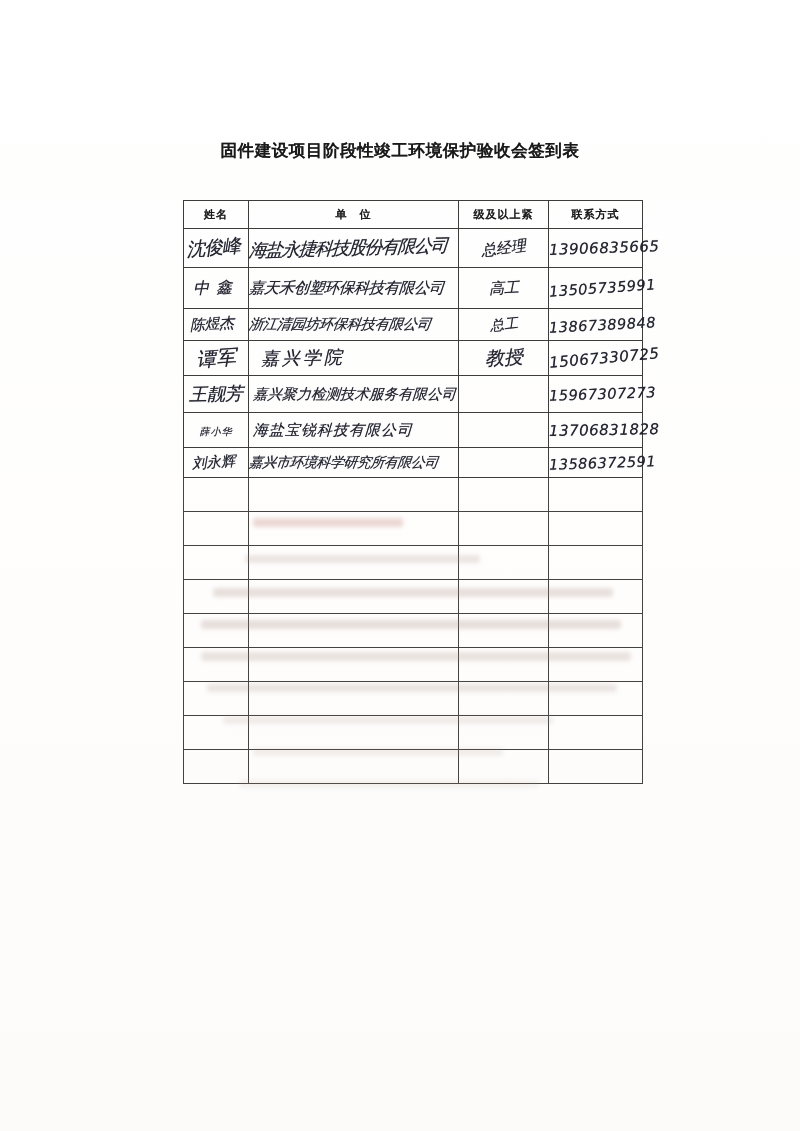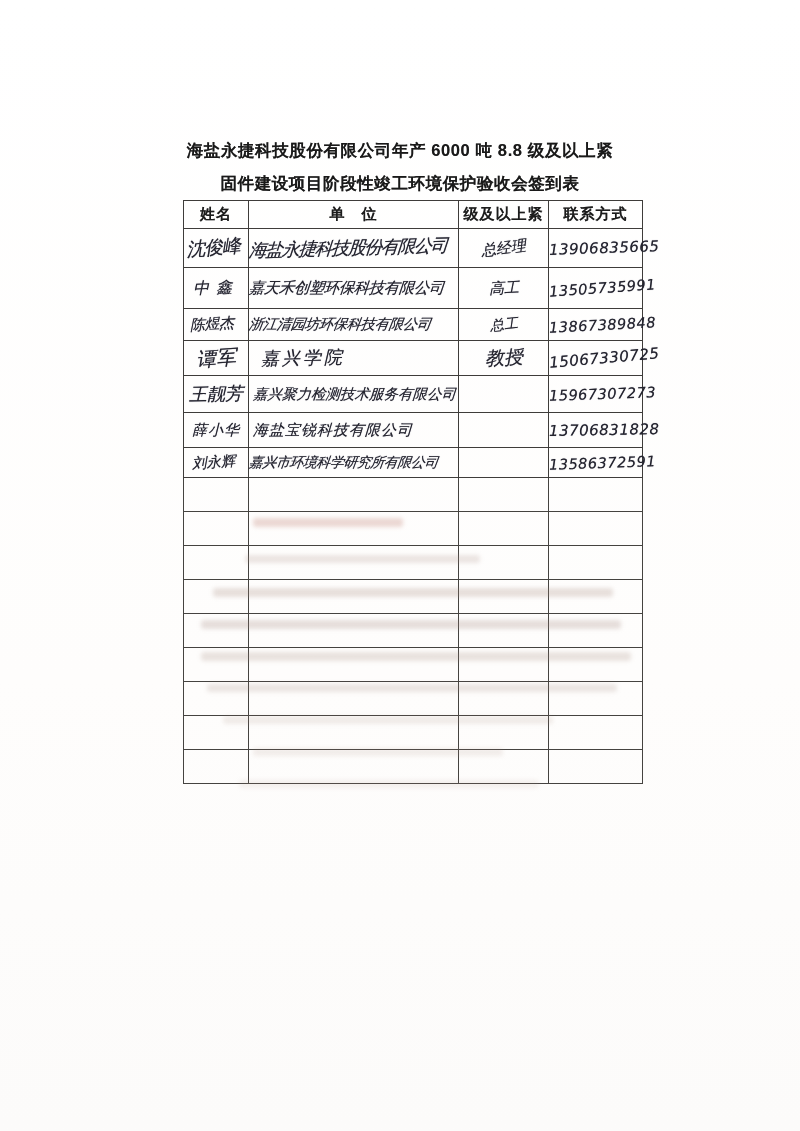--- a/index.html
+++ b/index.html
@@ -20,21 +20,21 @@
 
   
   .table-wrap { position:absolute; left:183px; top:200px; width:461px; }
   table.signin { border-collapse:collapse; width:459px; table-layout:fixed; }
   table.signin th, table.signin td {
     border:1.4px solid #3e3c3a; padding:0; overflow:visible;
     vertical-align:middle;
   }
   table.signin { border:1.8px solid #34322f; }
   thead th {
-    height:27px; font-size:15px; font-weight:bold; color:#1c1c1c;
+    height:27px; font-size:11px; font-weight:bold; color:#1c1c1c;
     text-align:center; letter-spacing:1px; text-shadow:0 0 0.5px rgba(20,20,20,.5);
     background:transparent;
   }
   col.c-name  { width:65px; }
   col.c-unit  { width:210px; }
   col.c-title { width:90px; }
   col.c-phone { width:94px; }
 
   td.name-cell  { text-align:center; }
   td.unit-cell  { text-align:left; padding-left:6px; }
@@ -74,21 +74,21 @@
   tr.fr4 .unit-hw  { font-size:18px; letter-spacing:3px; padding-left:12px; transform:rotate(-1deg); }
   tr.fr4 .title-hw { font-size:19px; transform:rotate(-3deg); }
   tr.fr4 .phone-hw { transform:rotate(-5deg); font-size:15px; }
 
   tr.fr5 { height:37px; }
   tr.fr5 .name-hw  { font-size:18px; transform:rotate(-1deg); }
   tr.fr5 .unit-hw  { font-size:14.5px; padding-left:4px; transform:skewX(-4deg); }
   tr.fr5 .phone-hw { transform:rotate(-2deg); }
 
   tr.fr6 { height:35px; }
-  tr.fr6 .name-hw  { font-size:15px; letter-spacing:1px; }
+  tr.fr6 .name-hw  { font-size:10px; letter-spacing:1px; }
   tr.fr6 .unit-hw  { font-size:15px; padding-left:4px; transform:skewX(-3deg); letter-spacing:1px; }
   tr.fr6 .phone-hw { transform:rotate(-1deg); font-size:15px; }
 
   tr.fr7 { height:30px; }
   tr.fr7 .name-hw  { font-size:14.5px; transform:rotate(-4deg); margin-left:-4px; }
   tr.fr7 .unit-hw  { font-size:14px; transform:skewX(-7deg); letter-spacing:-0.5px; }
   tr.fr7 .phone-hw { transform:rotate(-2deg); }
 
   tr.empty-row { height:34px; }
   tr.empty-row td { border:1.2px solid #454340; }
@@ -104,21 +104,20 @@
   .g7 { left:40px;  top:516px; width:330px; height:8px;  background:rgba(168,140,128,.16); }
   .g8 { left:70px;  top:548px; width:250px; height:8px;  background:rgba(170,142,130,.14); }
   .g9 { left:56px;  top:580px; width:300px; height:8px;  background:rgba(172,144,132,.12); }
 </style>
 </head>
 <body>
 
 <div class="scan-page">
 
   <div class="doc-title">
-    <div>海盐永捷科技股份有限公司年产 6000 吨 8.8 级及以上紧</div>
     <div>固件建设项目阶段性竣工环境保护验收会签到表</div>
   </div>
 
   <div class="table-wrap">
     <table class="signin">
       <colgroup>
         <col class="c-name">
           <col class="c-unit">
           <col class="c-title">
           <col class="c-phone">

